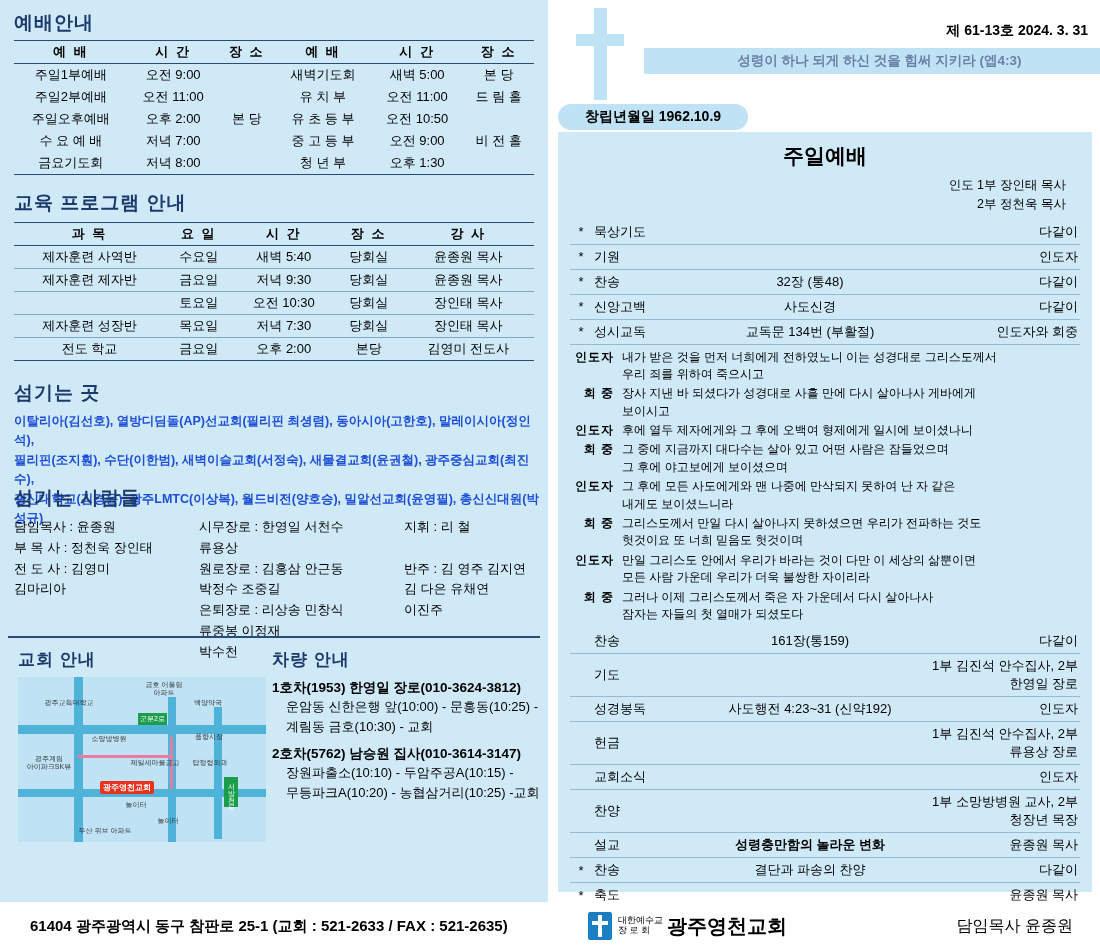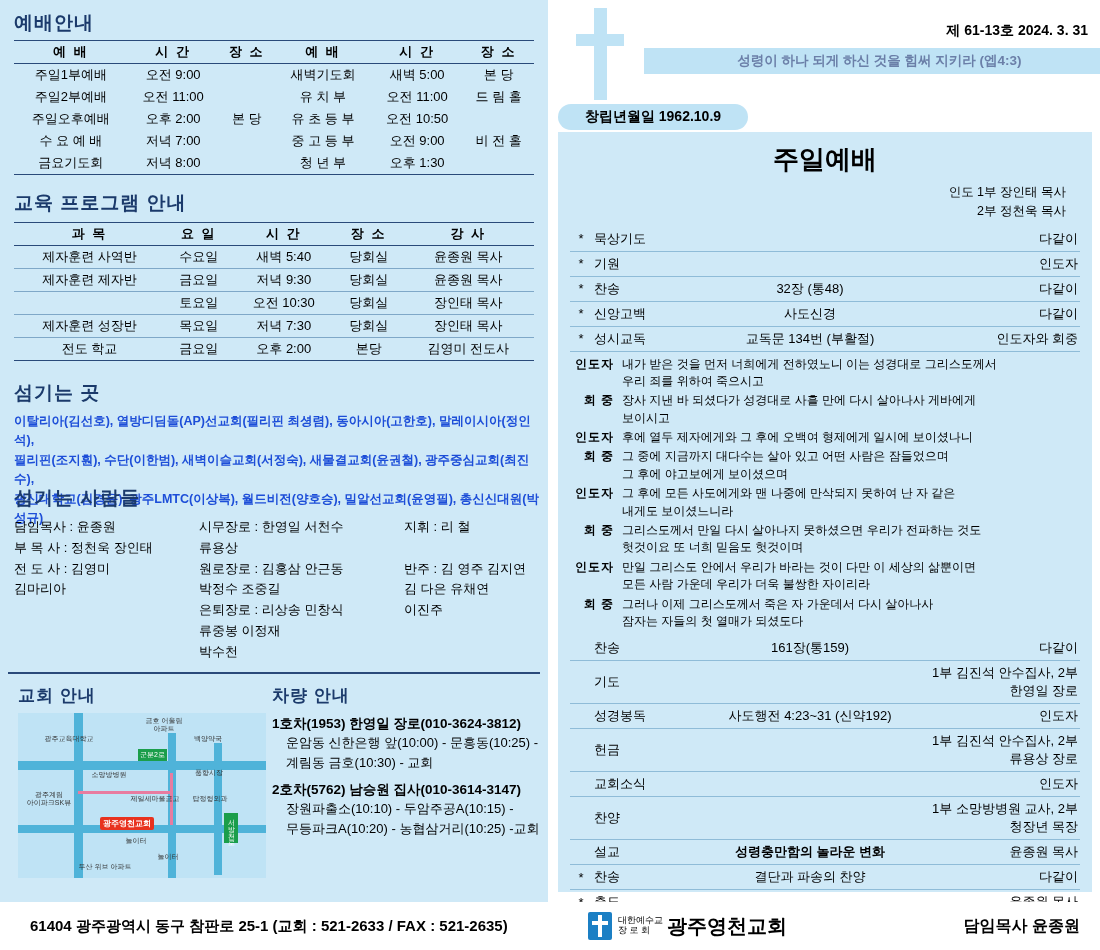--- a/index.html
+++ b/index.html
@@ -56,21 +56,21 @@
   
   #serve-people { position:absolute; left:14px; top:485px; width:528px; }
   #serve-people .sec-title { margin-bottom:6px; }
   #sp-grid { display:flex; font-size:13px; line-height:1.6; }
   #sp-grid .col { }
   #sp-grid .c1 { width:185px; }
   #sp-grid .c2 { width:205px; }
   #sp-grid .c3 { width:auto; }
 
   
-  #guide-wrap { position:absolute; left:0px; top:672px; width:479px; height:230px; }
+  #guide-wrap { position:absolute; left:0px; top:636px; width:479px; height:230px; }
   #guide-sep { position:absolute; left:8px; top:0; width:532px; height:2px; background:#2a4a7a; }
   #church-guide { position:absolute; left:18px; top:12px; width:250px; }
   #car-guide { position:absolute; left:272px; top:12px; width:268px; }
   #church-guide .sec-title, #car-guide .sec-title { margin-bottom:6px; }
   .bus-line { font-size:13.5px; font-weight:bold; margin-top:8px; }
   .bus-detail { font-size:13px; line-height:1.55; padding-left:14px; }
 
   
   #map {
     position:relative; width:248px; height:165px; margin-top:2px;
@@ -87,21 +87,21 @@
   }
   #map .pinkline { position:absolute; background:#e87ca0; }
 
   
   #footer {
     position:absolute; left:0; bottom:0; width:1100px; height:48px;
     background:#fff; display:flex; align-items:center;
   }
   #footer-left { position:absolute; left:30px; font-size:15px; font-weight:bold; }
   #footer-logo { position:absolute; left:588px; display:flex; align-items:center; }
-  #footer-right { position:absolute; right:20px; font-size:16px; font-weight:bold; }
+  #footer-right { position:absolute; right:27px; font-size:16px; font-weight:normal; }
   .logo-mark {
     width:24px; height:28px; background:#1b7fc4; position:relative; margin-right:6px;
     border-radius:2px;
   }
   .logo-mark:before {
     content:""; position:absolute; left:10px; top:3px; width:4px; height:22px; background:#fff;
   }
   .logo-mark:after {
     content:""; position:absolute; left:4px; top:9px; width:16px; height:4px; background:#fff;
   }
@@ -126,21 +126,21 @@
   #verse-band span { font-size:13.5px; font-weight:bold; color:#6b7fa8; }
   #founded {
     position:absolute; left:10px; top:104px; width:190px; height:26px;
     background:#bfe3f5; display:flex; align-items:center; justify-content:center;
     font-size:14px; font-weight:bold;border-radius:13px;
   }
   #order-panel {
     position:absolute; left:10px; top:132px; width:534px; height:760px;
     background:#cfe9f7;
   }
-  #order-title { text-align:center; font-size:26px; font-weight:bold; padding-top:10px; }
+  #order-title { text-align:center; font-size:21px; font-weight:bold; padding-top:10px; }
   #leaders {
     text-align:right; font-size:12.5px; line-height:1.5; padding-right:26px; margin-top:6px;
   }
   table.order { border-collapse:collapse; width:510px; margin:6px auto 0; font-size:13px; }
   table.order td { padding:3px 2px; vertical-align:middle; }
   table.order tr { border-bottom:1px solid #8fbcd8; }
   td.star { width:22px; text-align:center; }
   td.item { width:108px; }
   td.mid { text-align:center; }
   td.who { width:160px; text-align:right; padding-right:6px; }

